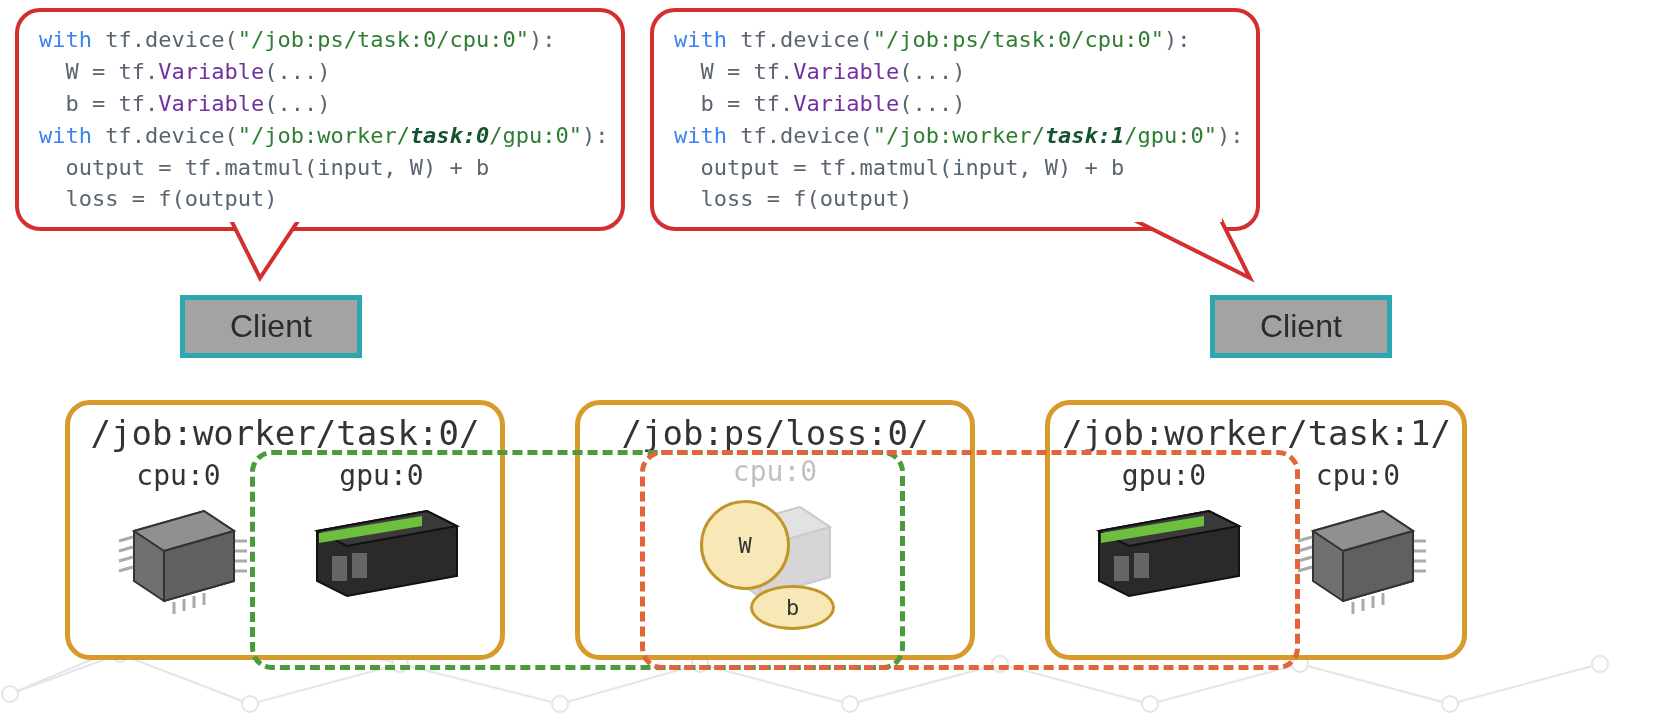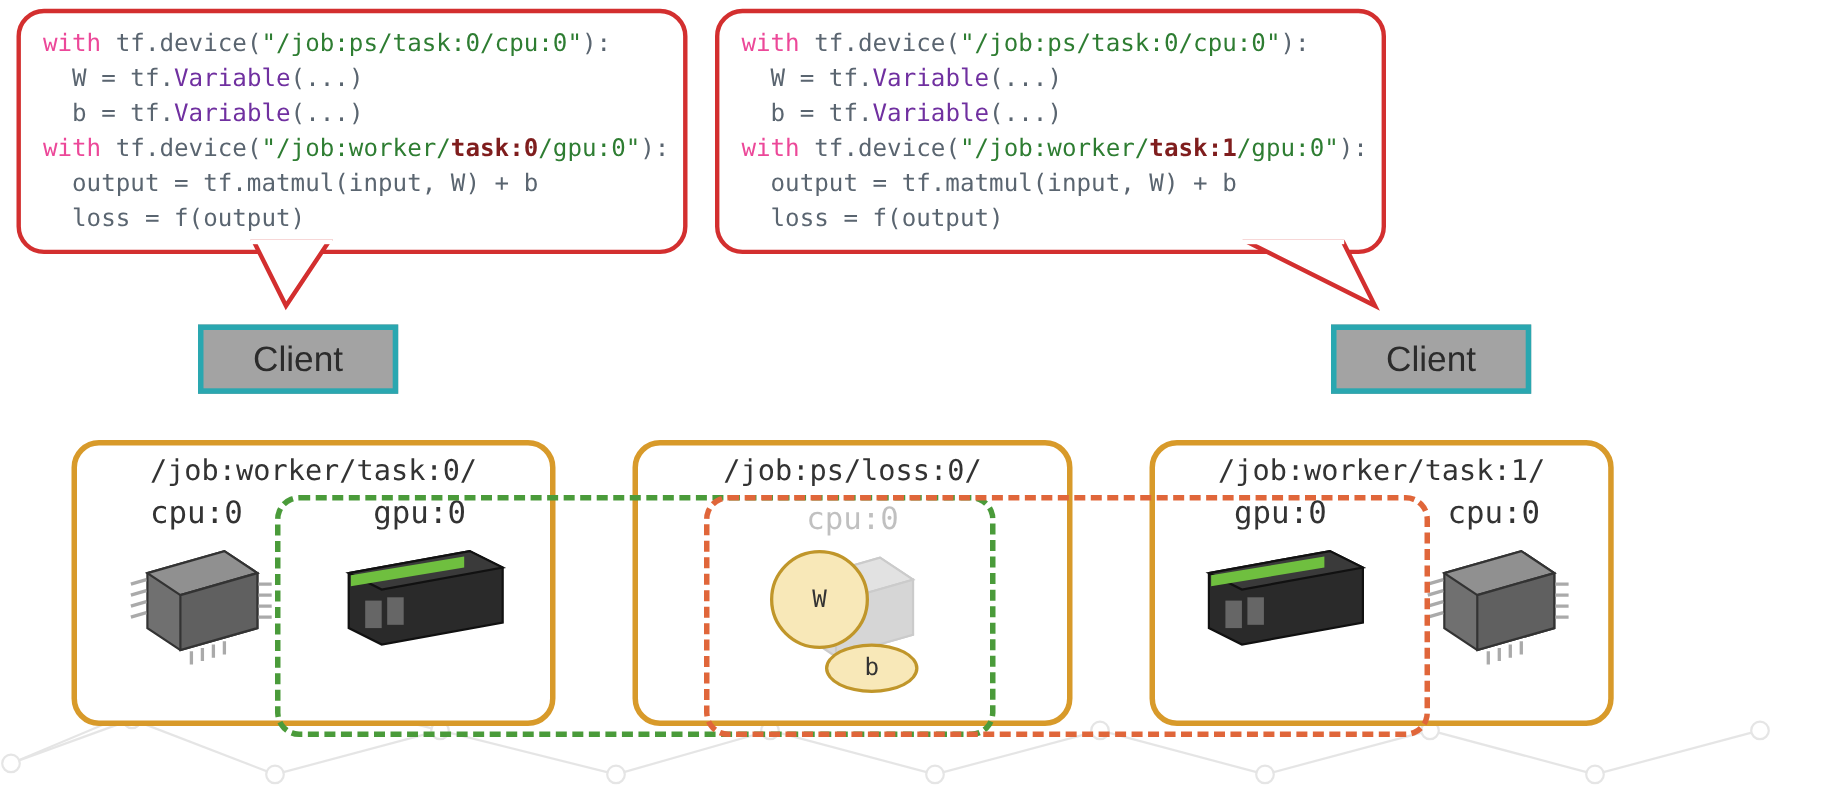--- a/index.html
+++ b/index.html
@@ -17,24 +17,24 @@
     position: absolute;
     border: 4px solid #d32f2f;
     border-radius: 25px;
     background: #fff;
     padding: 12px 20px;
     font-family: 'Menlo', 'Consolas', monospace;
     font-size: 22px;
     line-height: 1.45;
   }
   .code-line { white-space: pre; color: #5a6570; }
-  .kw { color: #ec4899; }
+  .kw { color: #3b82f6; }
   .fn { color: #7030a0; }
   .str { color: #2e7d32; }
-  .highlight { color: #7f1d1d; font-weight: bold; }
+  .highlight { color: #14532d; font-weight: bold; font-style: italic; }
   .plain { color: #5a6570; }
 
   .client-box {
     position: absolute;
     border: 5px solid #2aa7b0;
     background: #a3a3a3;
     padding: 8px 45px;
     font-size: 32px;
     font-family: Arial, sans-serif;
     color: #2b2b2b;
@@ -43,21 +43,21 @@
   .job-box {
     position: absolute;
     border: 5px solid #d89a2a;
     border-radius: 25px;
     background: #fff;
     padding: 8px 12px 12px 12px;
   }
   .job-title {
     text-align: center;
     font-family: 'Menlo','Consolas', monospace;
-    font-size: 26px;
+    font-size: 34px;
     color: #333;
     margin-bottom: 4px;
   }
   .dev-label {
     font-family: 'Menlo','Consolas', monospace;
     font-size: 28px;
     color: #333;
     text-align: center;
     margin-bottom: 4px;
   }

